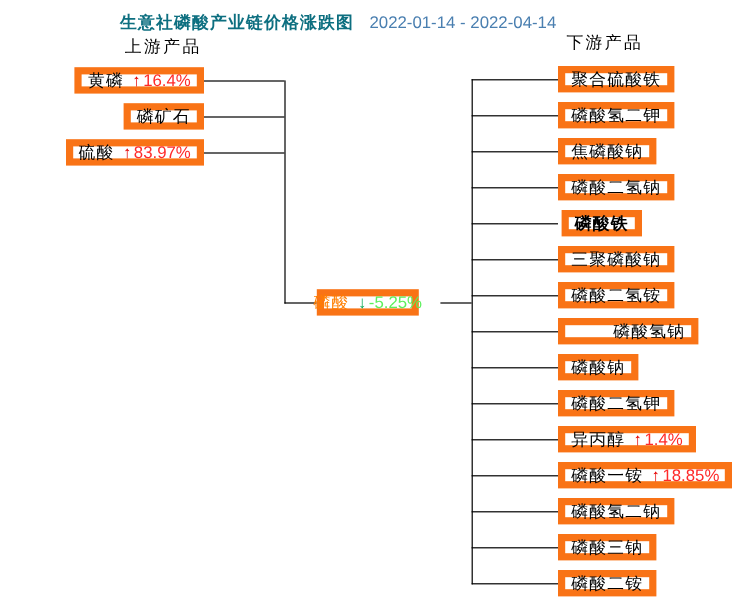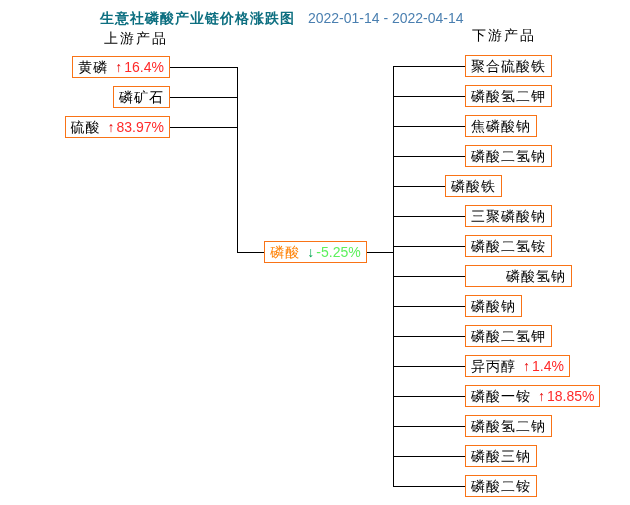--- a/index.html
+++ b/index.html
@@ -6,21 +6,21 @@
   #canvas{
     position:relative;width:630px;height:505px;background:#ffffff;overflow:hidden;
     font-family:"Liberation Sans","DejaVu Sans",sans-serif;
     font-size:14px;color:#000;
   }
   .title{position:absolute;left:100px;top:10px;white-space:nowrap;font-weight:bold;letter-spacing:1px;}
   .title .dates{font-weight:normal;letter-spacing:0;}
   .col-header{position:absolute;white-space:nowrap;letter-spacing:2px;}
   .node{
     position:absolute;box-sizing:border-box;height:22px;line-height:20px;
-    border:1px solid #f97316;background:#fff;padding:0 5px;white-space:nowrap;
+    border:6px solid #f97316;background:#fff;padding:0 5px;white-space:nowrap;
     display:inline-flex;align-items:center;
   }
   .node .nm{letter-spacing:1px;}
   .node .arrow{margin-left:7px;font-weight:bold;}
   .node .pct{margin-left:2px;}
   .up-arrow{color:#e60000;}
   .up-pct{color:#ff2a2a;}
   .down-arrow{color:#00a651;}
   .down-pct{color:#5cf05c;}
   .center-name{color:#ff7f00;letter-spacing:1px;}
@@ -57,21 +57,21 @@
   </div>
   <div class="node" style="right:460px;top:86px;text-align:right;">
     <span class="nm">磷矿石</span>
   </div>
   <div class="node" style="right:460px;top:116px;">
     <span class="nm">硫酸</span>
     <span class="arrow up-arrow" style="color: rgb(230, 0, 0);">↑</span>
     <span class="pct up-pct" style="color: rgb(255, 42, 42);">83.97%</span>
   </div>
 
-  <div class="node" style="left:264px;top:241px;width:103px;justify-content:center;">
+  <div class="node" style="left:264px;top:241px;width:85px;justify-content:center;">
     <span class="nm center-name" style="color: rgb(255, 127, 0);">磷酸</span>
     <span class="arrow down-arrow" style="color: rgb(0, 166, 81);">↓</span>
     <span class="pct down-pct" style="color: rgb(92, 240, 92);">-5.25%</span>
   </div>
 
   <div id="downstream">
       <div class="line h" style="left: 393px; top: 66px; width: 72px;"></div>
       <div class="node" style="left: 465px; top: 55px;">
         <span class="nm">聚合硫酸铁</span>
       </div>
@@ -81,21 +81,21 @@
       </div>
       <div class="line h" style="left: 393px; top: 126px; width: 72px;"></div>
       <div class="node" style="left: 465px; top: 115px;">
         <span class="nm">焦磷酸钠</span>
       </div>
       <div class="line h" style="left: 393px; top: 156px; width: 72px;"></div>
       <div class="node" style="left: 465px; top: 145px;">
         <span class="nm">磷酸二氢钠</span>
       </div>
       <div class="line h" style="left: 393px; top: 186px; width: 72px;"></div>
-      <div class="node" style="left: 445px; top: 175px;">
+      <div class="node" style="left: 468px; top: 175px; font-weight: bold;">
         <span class="nm">磷酸铁</span>
       </div>
       <div class="line h" style="left: 393px; top: 216px; width: 72px;"></div>
       <div class="node" style="left: 465px; top: 205px;">
         <span class="nm">三聚磷酸钠</span>
       </div>
       <div class="line h" style="left: 393px; top: 246px; width: 72px;"></div>
       <div class="node" style="left: 465px; top: 235px;">
         <span class="nm">磷酸二氢铵</span>
       </div>

